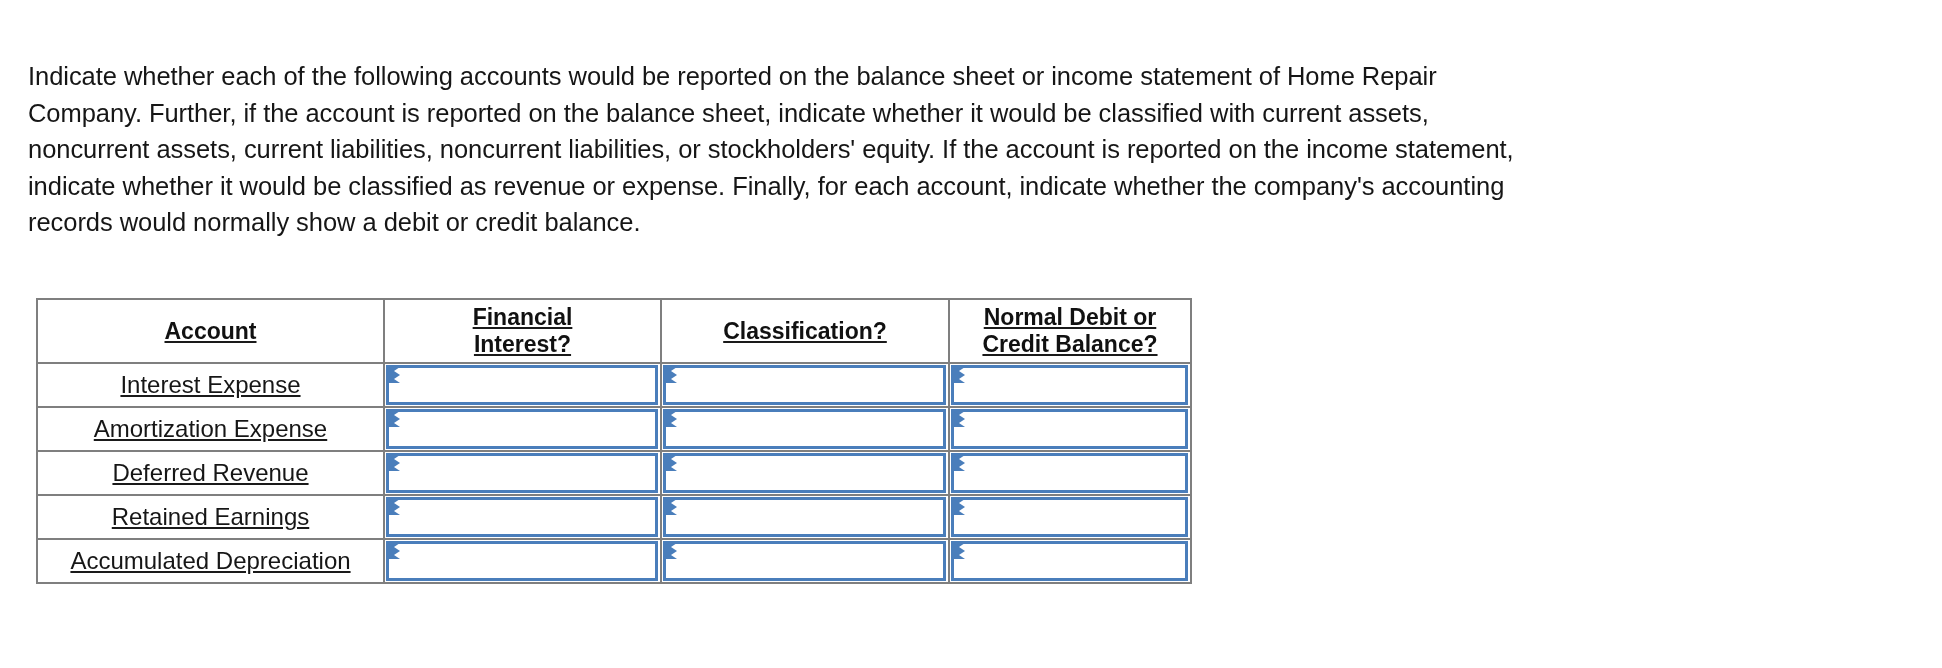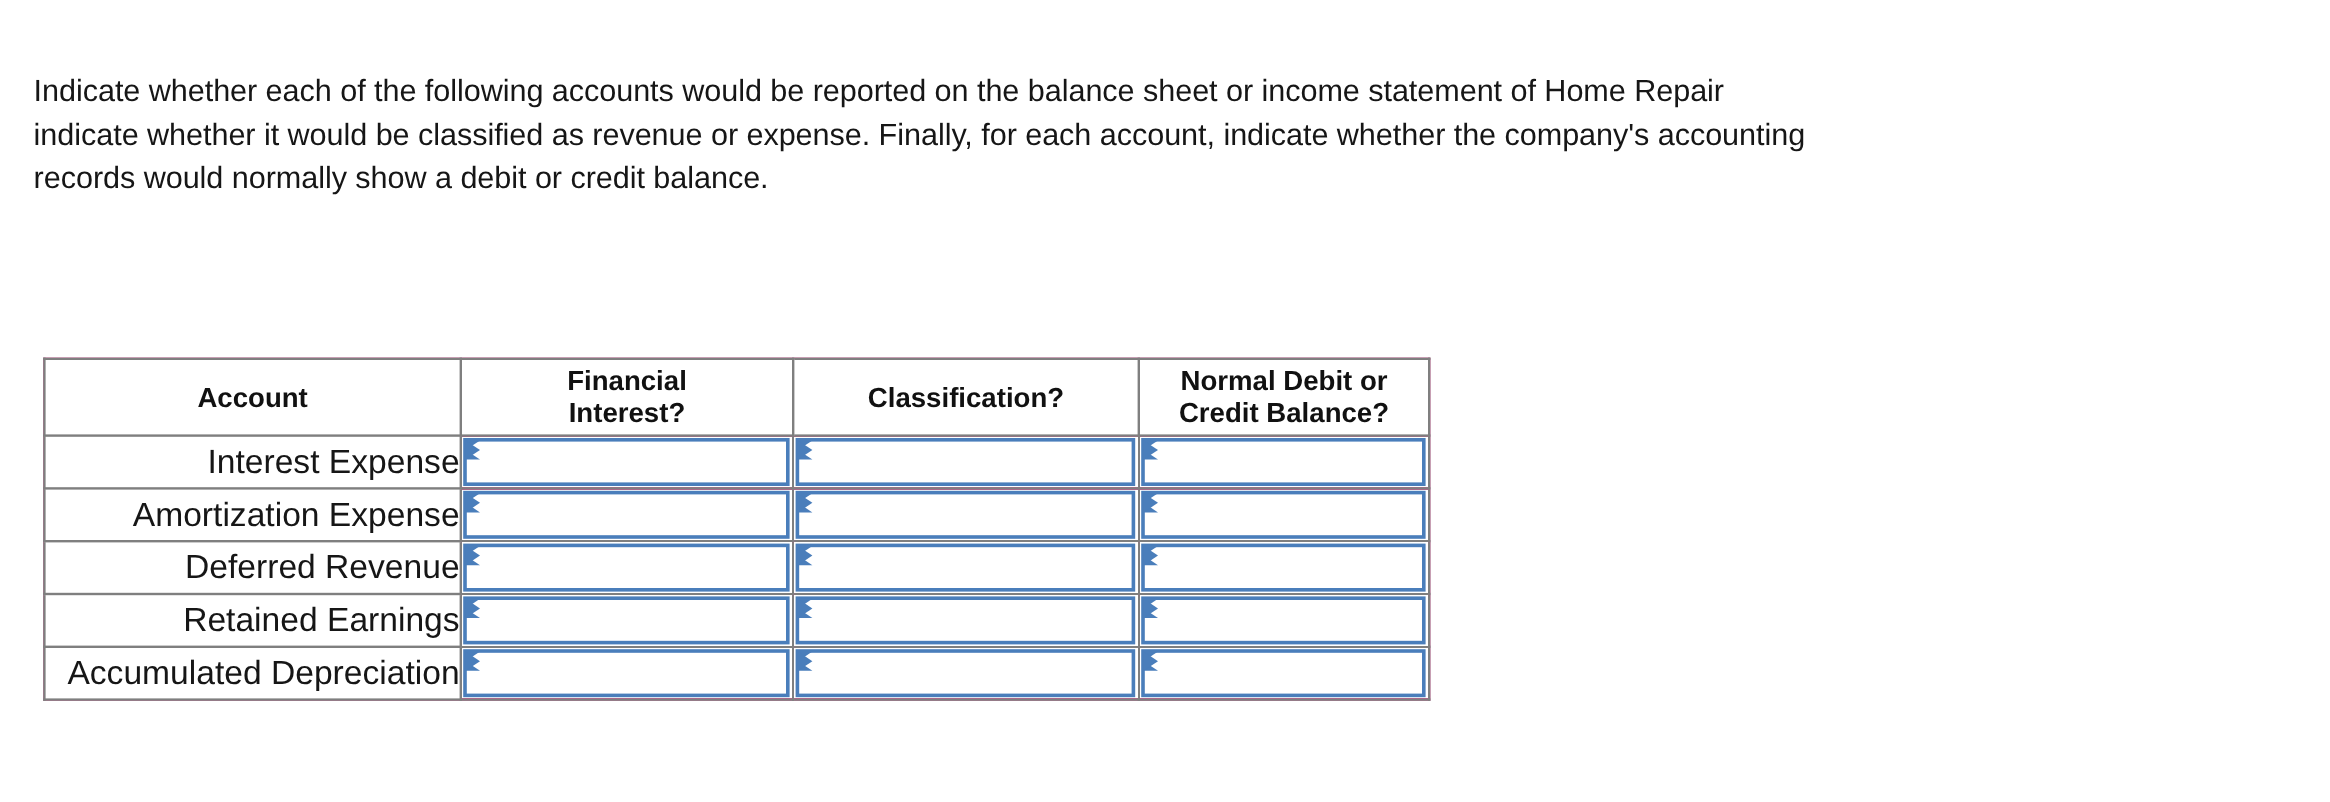--- a/index.html
+++ b/index.html
@@ -41,21 +41,22 @@
   .table-wrap {
     position: absolute;
     left: 36px;
     top: 270px;
     width: 1154px;
   }
   table.acct {
     border-collapse: collapse;
     table-layout: fixed;
     width: 1154px;
-    background: #ec4899;
+    background: #3b82f6;
+    text-decoration: underline;
   }
   table.acct td, table.acct th {
     border: 2px solid #7f7f7f;
     padding: 0;
     vertical-align: middle;
     background: #ffffff;
   }
 
   col.c-account    { width: 347px; }
   col.c-statement  { width: 277px; }
@@ -70,22 +71,22 @@
     font-weight: bold;
     color: #111111;
     line-height: 27px;
     padding: 2px 4px;
   }
   thead th .hdr-l { display: block; }
 
   tbody td { height: 42px; }
 
   td.account-cell {
-    text-align: right;
-    font-size: 28px;
+    text-align: center;
+    font-size: 24px;
     font-weight: 400;
     color: #161616;
     padding: 0 0 0 9px;
     white-space: nowrap;
   }
 
   
   td.select-cell {
     position: relative;
     padding: 0;
@@ -138,20 +139,22 @@
     overflow: hidden;
   }
 </style>
 </head>
 <body>
 
 <div class="page">
 
   <div class="instructions">
     <span>Indicate whether each of the following accounts would be reported on the balance sheet or income statement of Home Repair</span>
+    <span>Company. Further, if the account is reported on the balance sheet, indicate whether it would be classified with current assets,</span>
+    <span>noncurrent assets, current liabilities, noncurrent liabilities, or stockholders' equity. If the account is reported on the income statement,</span>
     <span>indicate whether it would be classified as revenue or expense. Finally, for each account, indicate whether the company's accounting</span>
     <span>records would normally show a debit or credit balance.</span>
   </div>
 
   <div class="table-wrap">
     <table class="acct">
       <colgroup>
         <col class="c-account">
         <col class="c-statement">
         <col class="c-class">

